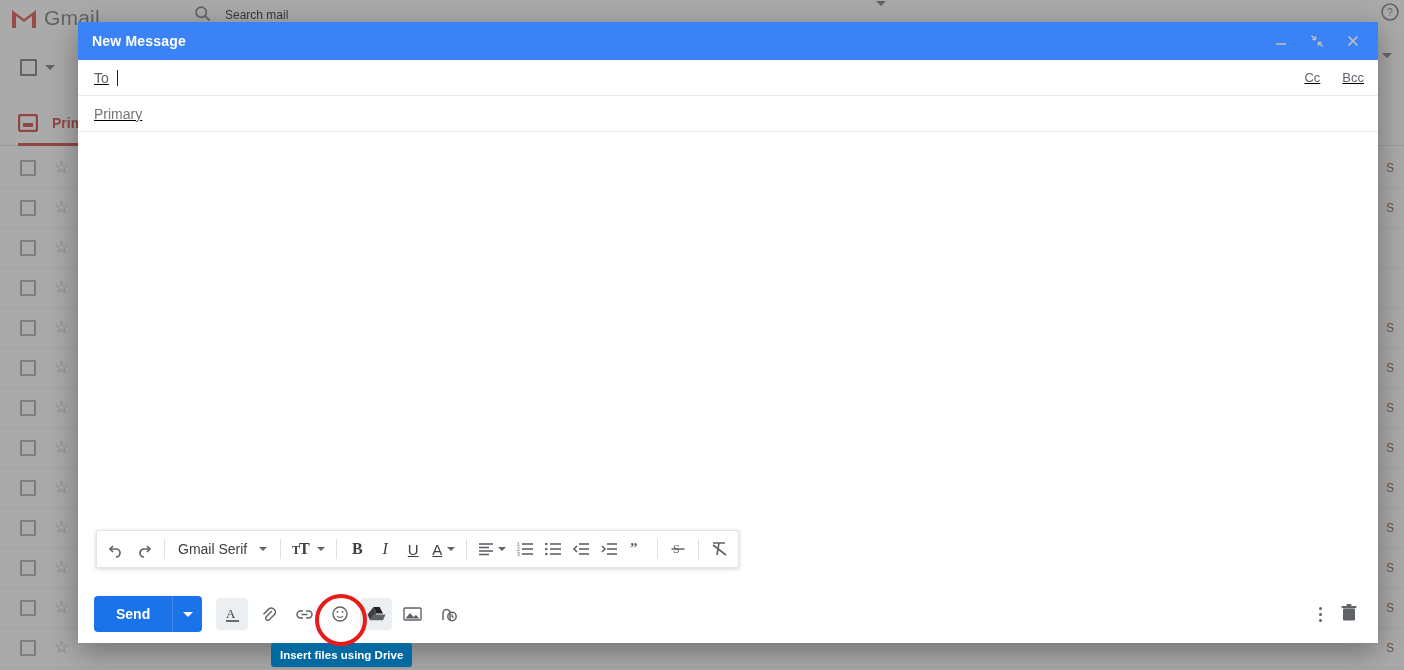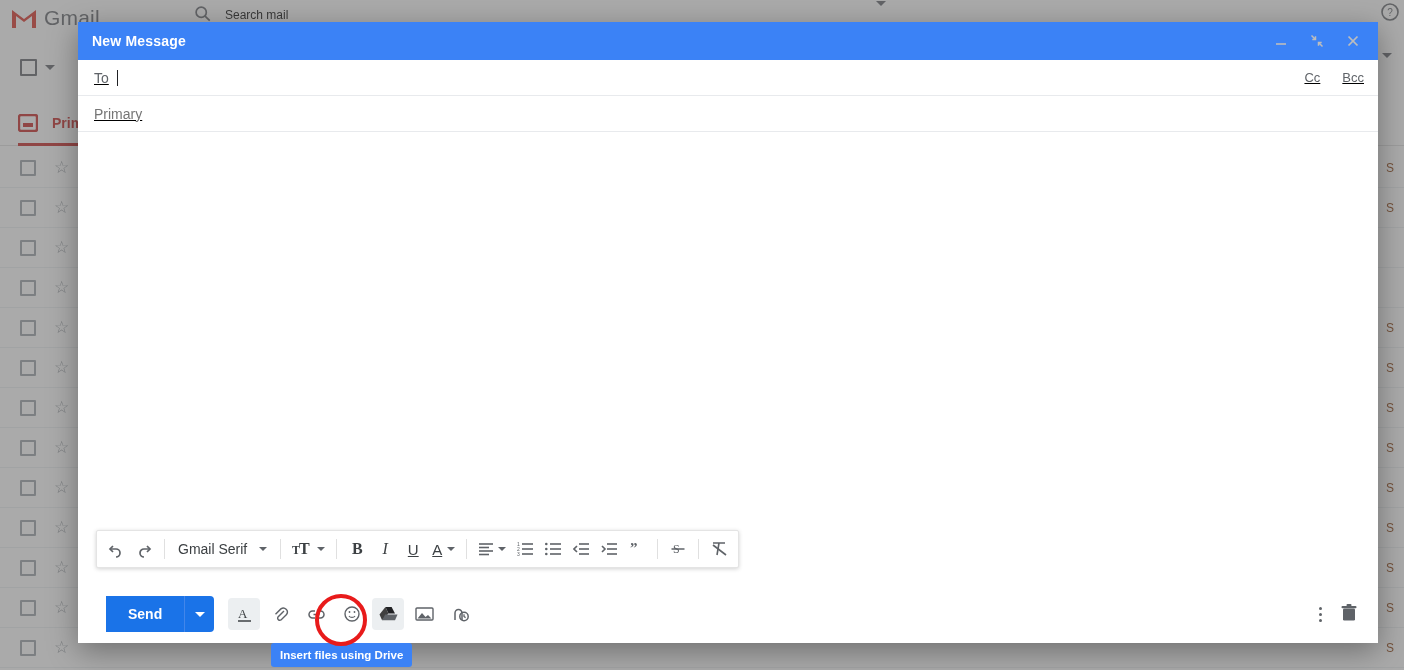--- a/index.html
+++ b/index.html
@@ -133,21 +133,21 @@
   .i-ic { font-style: italic; font-size: 16px; color:#3c4043; font-family:"Liberation Serif", serif;}
   .u-ic { text-decoration: underline; font-size: 15px; color:#3c4043; }
 
   
   #action-bar {
     height: 58px; display:flex; align-items:center; padding: 0 14px 0 16px; flex: none;
   }
   #send-group { display:flex; align-items:stretch; height: 36px; border-radius: 4px; overflow:hidden; }
   #send-btn {
     background: #1a73e8; color:#fff; font-size: 14px; font-weight: bold;
-    padding: 0 22px; display:flex; align-items:center;margin-left:12px;
+    padding: 0 22px; display:flex; align-items:center;
   }
   #send-more {
     background:#1a73e8; width: 30px; display:flex; align-items:center; justify-content:center;
     border-left: 1px solid #4286ea;
   }
   .caret-white { width:0;height:0;border-left:5px solid transparent;border-right:5px solid transparent;border-top:5px solid #fff; }
   .ab-icons { display:flex; align-items:center; gap: 4px; margin-left: 14px; }
   .ab-btn {
     width: 32px; height: 32px; border-radius: 4px;
     display:flex; align-items:center; justify-content:center; color: #5f6368;
@@ -155,21 +155,21 @@
   .ab-btn.active { background: #eceff1; }
   .ab-right { margin-left: auto; display:flex; align-items:center; gap: 18px; padding-right: 6px; }
 
   
   #annot-circle {
     position: absolute; left: 315px; top: 594px; width: 52px; height: 52px;
     border: 4px solid #e81b1b; border-radius: 50%; z-index: 30; pointer-events:none;
   }
   #tooltip {
     position: absolute; left: 271px; top: 643px;
-    background: #3b82f6; color: #fff; font-size: 11.5px; font-weight: bold;
+    background: #0369a1; color: #fff; font-size: 11.5px; font-weight: bold;
     padding: 6px 9px; border-radius: 3px; z-index: 29; white-space: nowrap;
   }
   .dots3 { display:flex; flex-direction:column; gap:3px; align-items:center; }
   .dots3 i { width:3px;height:3px;background:#5f6368;border-radius:50%; display:block; }
 </style>
 </head>
 <body>
 
 <div id="bg-app">
 

